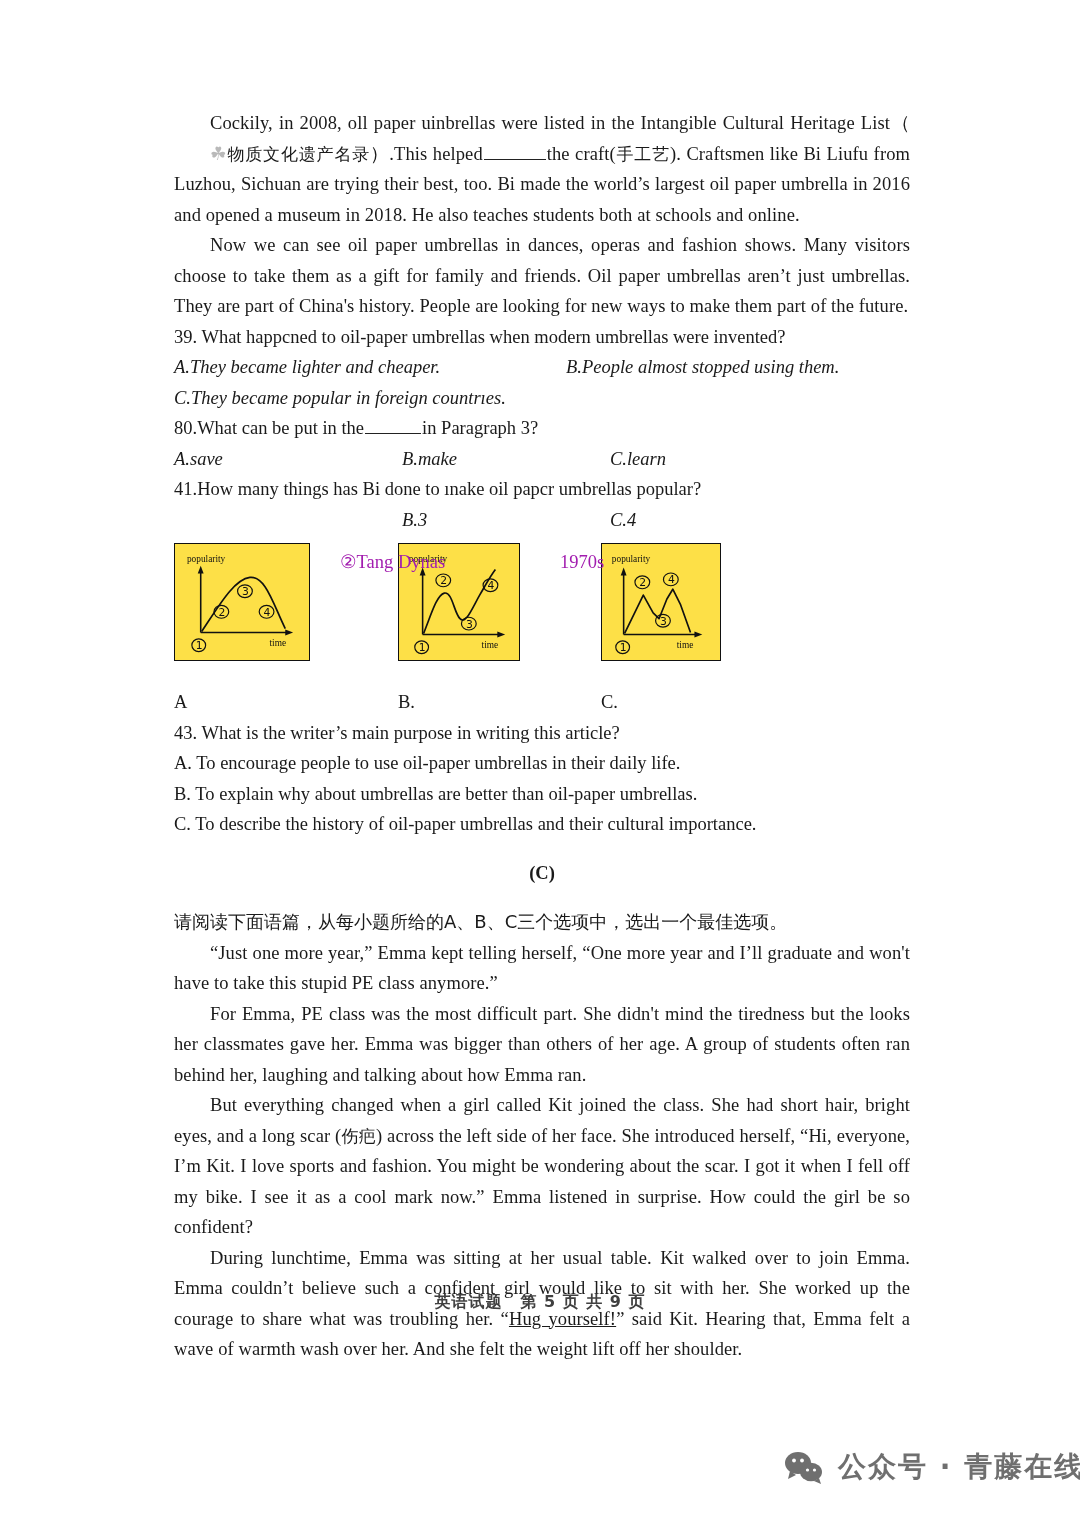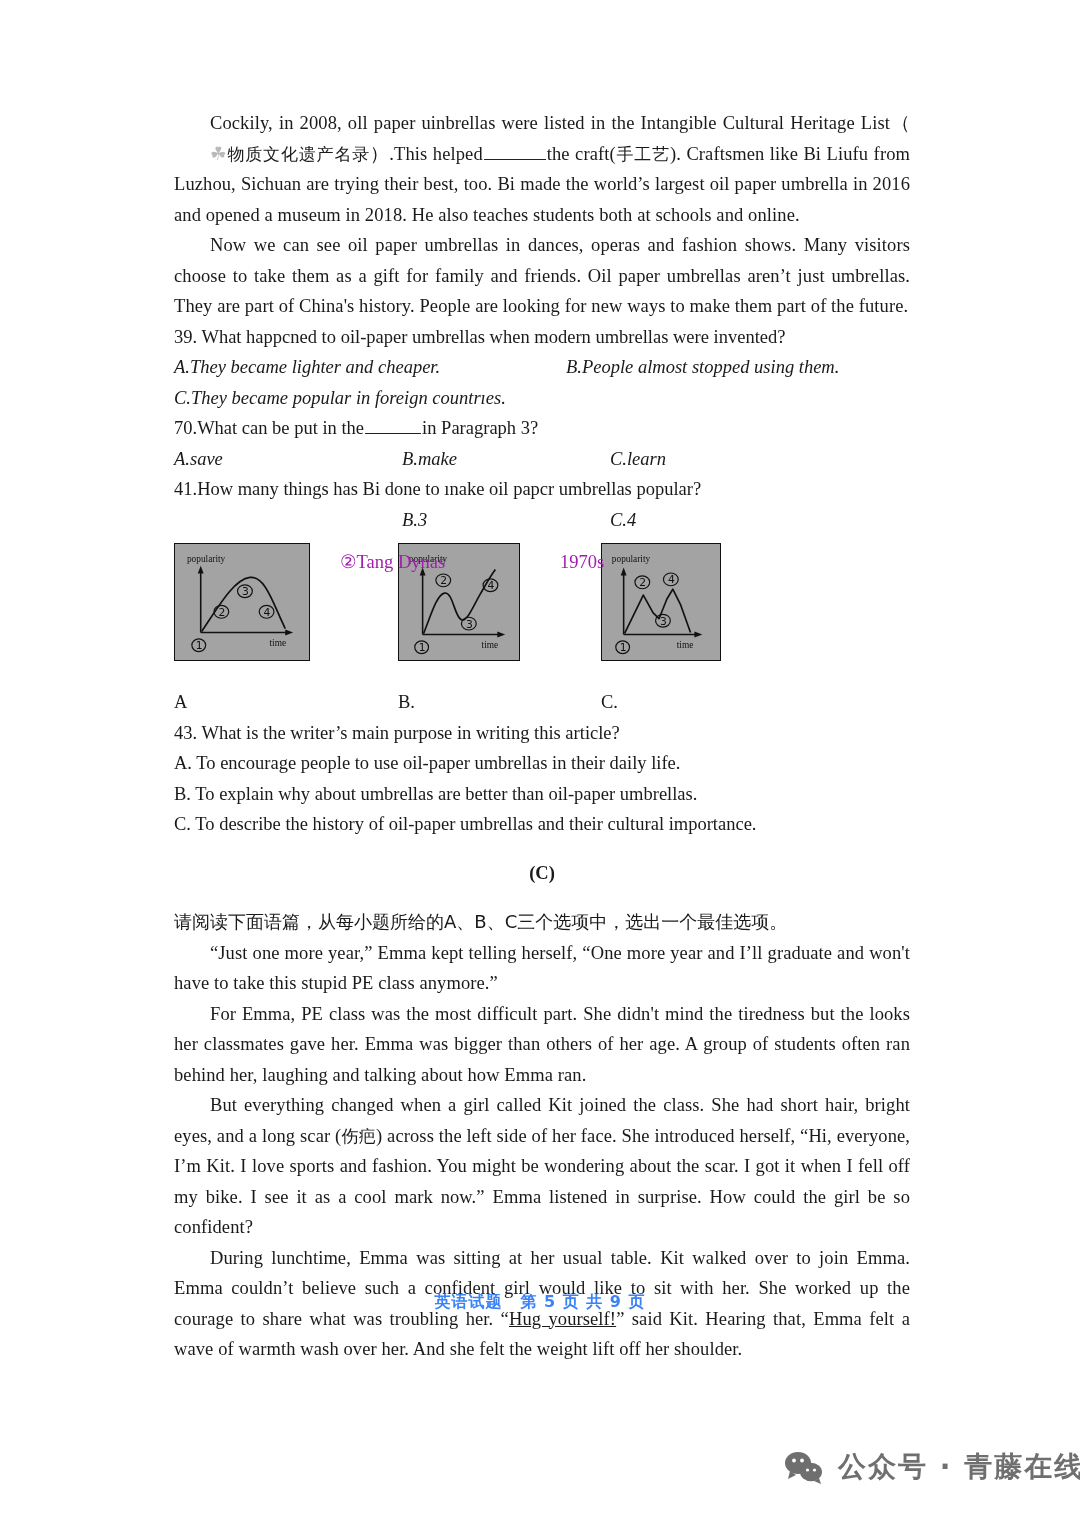--- a/index.html
+++ b/index.html
@@ -83,21 +83,21 @@
     position: relative;
     height: 122px;
     margin-top: 8px;
   }
   .dbox {
     position: absolute;
     top: 0;
     width: 136px;
     height: 118px;
     border: 1.8px solid #111;
-    background: #a3a3a3;
+    background: #fde047;
     overflow: hidden;
   }
   #dbox-a { left: 0px; }
   #dbox-b { left: 224px; width: 122px; }
   #dbox-c { left: 427px; width: 120px; }
 
   .dbox svg { display: block; width: 100%; height: 100%; }
 
   .axis-label {
     font-family: "Liberation Serif", serif;
@@ -138,21 +138,21 @@
   
   .footer {
     position: absolute;
     left: 0;
     top: 1292px;
     width: 1080px;
     text-align: center;
     font-family: "DejaVu Sans", "Liberation Sans", sans-serif;
     font-size: 16px;
     font-weight: 700;
-    color: #3b82f6;
+    color: #404040;
     letter-spacing: 1px;
   }
   .footer .gap { display: inline-block; width: 18px; }
 
   
   .watermark {
     position: absolute;
     left: 784px;
     top: 1448px;
     display: flex;
@@ -187,21 +187,21 @@
 
     <p class="line">39. What happcned to oil-paper umbrellas when modern umbrellas were invented?</p>
     <div class="opt-row">
       <span class="opt-a">A.They became lighter and cheaper.</span>
       <span class="opt-b">B.People almost stopped using them.</span>
     </div>
     <div class="opt-row">
       <span class="opt-a">C.They became popular in foreign countrıes.</span>
     </div>
 
-    <p class="line"><span>70.What can be put in the</span><span class="blank-ul short"></span><span>in Paragraph 3?</span></p>
+    <p class="line"><span>80.What can be put in the</span><span class="blank-ul short"></span><span>in Paragraph 3?</span></p>
     <div class="opt-row narrow">
       <span class="opt-a">A.save</span>
       <span class="opt-b">B.make</span>
       <span class="opt-c">C.learn</span>
     </div>
 
     <p class="line">41.How many things has Bi done to ınake oil papcr umbrellas popular?</p>
     <div class="opt-row narrow">
       <span class="opt-a"></span>
       <span class="opt-b">B.3</span>

